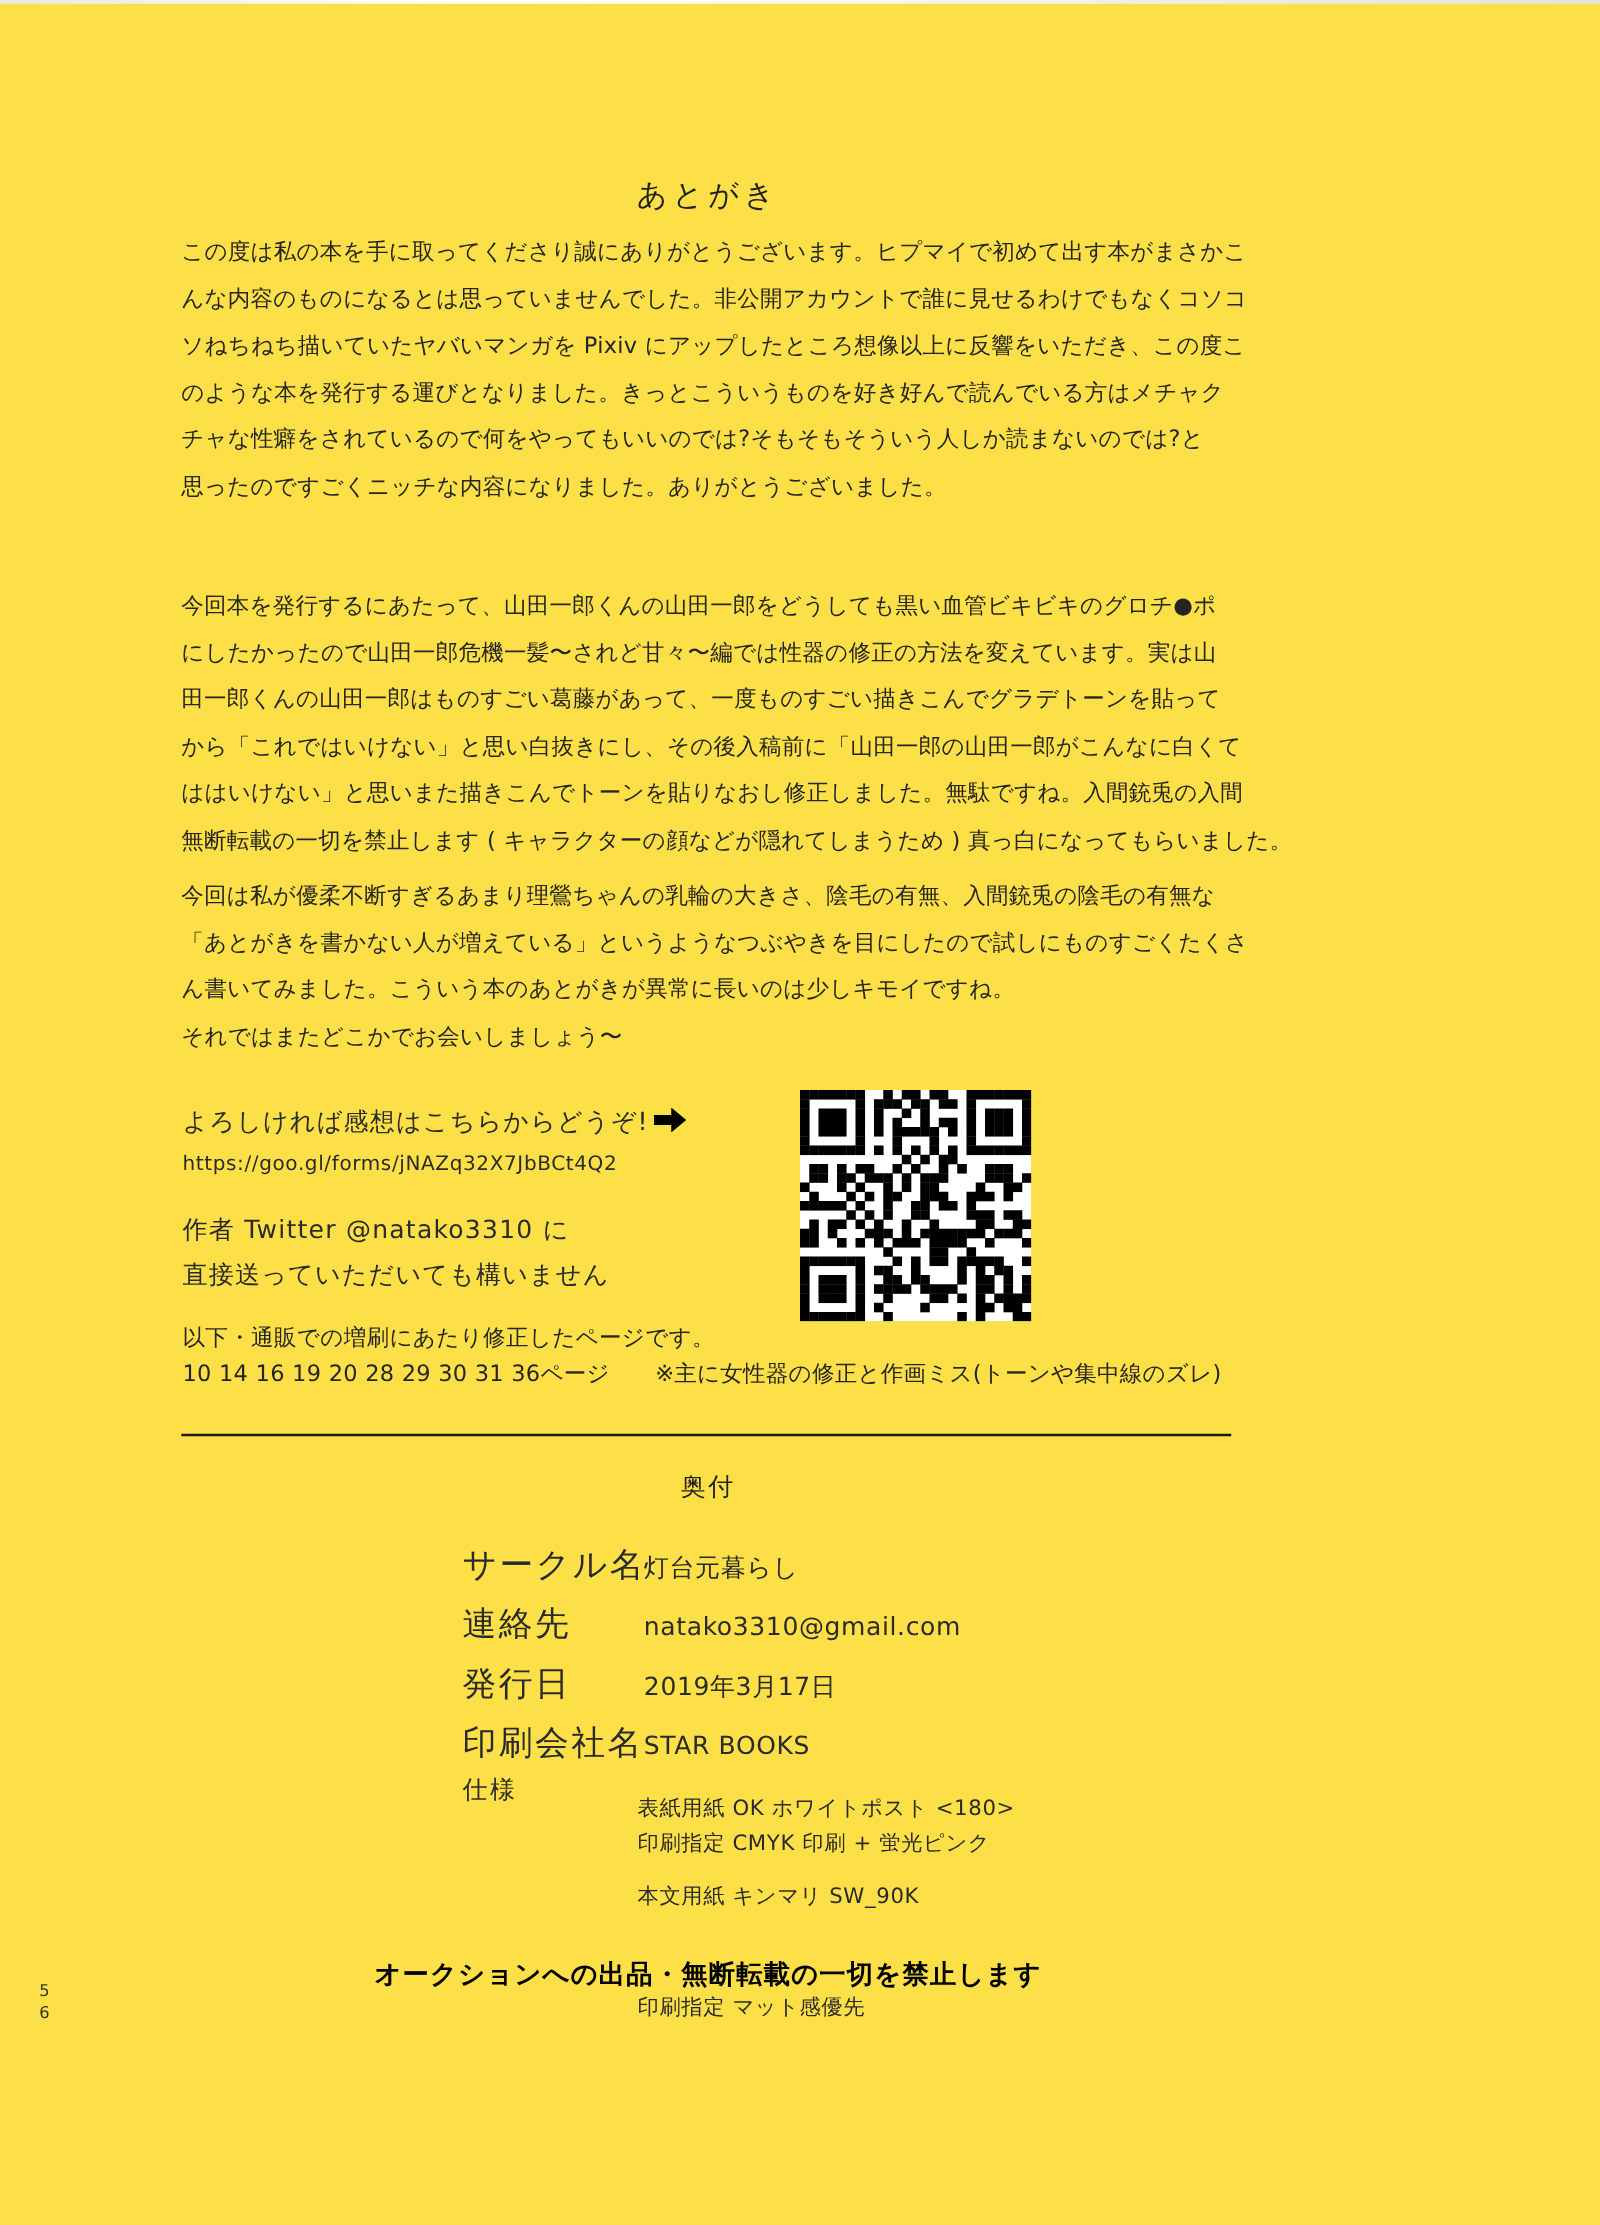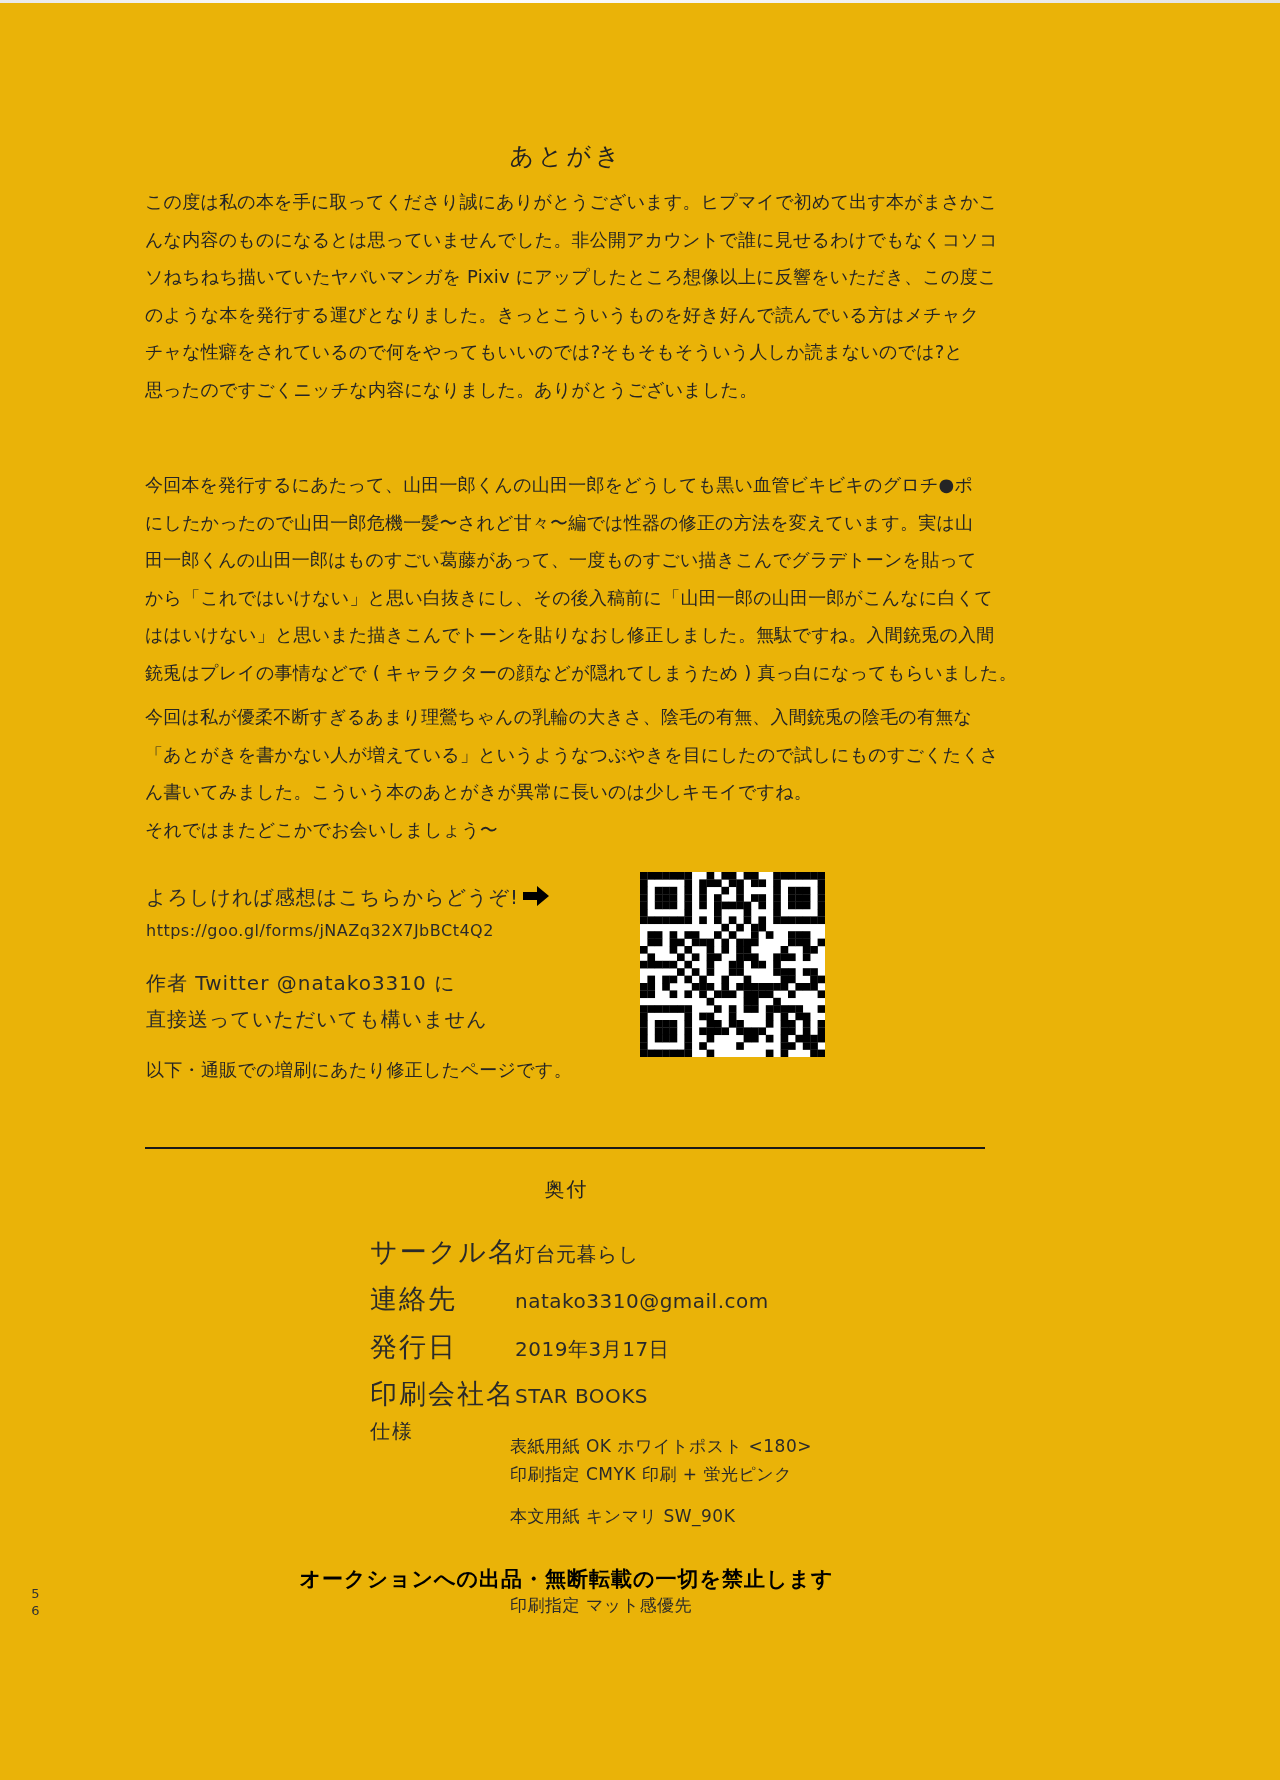--- a/index.html
+++ b/index.html
@@ -1,19 +1,19 @@
 <!DOCTYPE html>
 <html><head>
 <meta charset="utf-8">
 <style>
   html,body{margin:0;padding:0;background:#ffffff;}
   .page{
     position:relative;
     width:1280px;height:1780px;
-    background:#eab308;
+    background:#fde047;
     font-family:"DejaVu Sans","Liberation Sans",sans-serif;
     color:#1d1d1d;
     overflow:hidden;
   }
   .scan-edge{position:absolute;top:0;left:0;width:100%;height:3px;background:linear-gradient(to right,#e9e9e9 0%,#ffffff 30%,#e3e3e3 100%);}
   .doc-title{
     position:absolute;top:140px;left:145px;width:843px;
     text-align:center;font-size:24px;letter-spacing:4px;color:#222;
   }
   .para{position:absolute;left:145px;width:870px;font-size:18px;line-height:37.5px;color:#252525;}
@@ -72,21 +72,21 @@
     <div class="line">チャな性癖をされているので何をやってもいいのでは?そもそもそういう人しか読まないのでは?と</div>
     <div class="line">思ったのですごくニッチな内容になりました。ありがとうございました。</div>
   </div>
 
   <div class="para p2">
     <div class="line">今回本を発行するにあたって、山田一郎くんの山田一郎をどうしても黒い血管ビキビキのグロチ●ポ</div>
     <div class="line">にしたかったので山田一郎危機一髪〜されど甘々〜編では性器の修正の方法を変えています。実は山</div>
     <div class="line">田一郎くんの山田一郎はものすごい葛藤があって、一度ものすごい描きこんでグラデトーンを貼って</div>
     <div class="line">から「これではいけない」と思い白抜きにし、その後入稿前に「山田一郎の山田一郎がこんなに白くて</div>
     <div class="line">ははいけない」と思いまた描きこんでトーンを貼りなおし修正しました。無駄ですね。入間銃兎の入間</div>
-    <div class="line">銃兎はプレイの事情などで ( キャラクターの顔などが隠れてしまうため ) 真っ白になってもらいました。</div>
+    <div class="line">無断転載の一切を禁止します ( キャラクターの顔などが隠れてしまうため ) 真っ白になってもらいました。</div>
   </div>
 
   <div class="para p3">
     <div class="line">今回は私が優柔不断すぎるあまり理鶯ちゃんの乳輪の大きさ、陰毛の有無、入間銃兎の陰毛の有無な</div>
     <div class="line">「あとがきを書かない人が増えている」というようなつぶやきを目にしたので試しにものすごくたくさ</div>
     <div class="line">ん書いてみました。こういう本のあとがきが異常に長いのは少しキモイですね。</div>
     <div class="line">それではまたどこかでお会いしましょう〜</div>
   </div>
 
   <div class="fb-line fb-prompt"><span>よろしければ感想はこちらからどうぞ!</span><span class="arrow-ico"><svg width="26" height="20" viewBox="0 0 26 20">
@@ -406,20 +406,21 @@
         <rect x="37.00" y="177.60" width="7.65" height="7.65" fill="#000000"></rect>
         <rect x="44.40" y="177.60" width="7.65" height="7.65" fill="#000000"></rect>
         <rect x="66.60" y="177.60" width="7.65" height="7.65" fill="#000000"></rect>
         <rect x="125.80" y="177.60" width="7.65" height="7.65" fill="#000000"></rect>
         <rect x="140.60" y="177.60" width="7.65" height="7.65" fill="#000000"></rect>
         <rect x="170.20" y="177.60" width="7.65" height="7.65" fill="#000000"></rect>
         <rect x="177.60" y="177.60" width="7.65" height="7.65" fill="#000000"></rect>
       </svg></div>
 
   <div class="corr corr-1">以下・通販での増刷にあたり修正したページです。</div>
+  <div class="corr corr-2">10 14 16 19 20 28 29 30 31 36ページ　　※主に女性器の修正と作画ミス(トーンや集中線のズレ)</div>
 
   <div class="rule"></div>
 
   <div class="colophon-title">奥付</div>
 
   <div class="col-row row-0">
     <span class="col-label">サークル名</span>
     <span class="col-value">灯台元暮らし</span>
   </div>
   <div class="col-row row-1">

